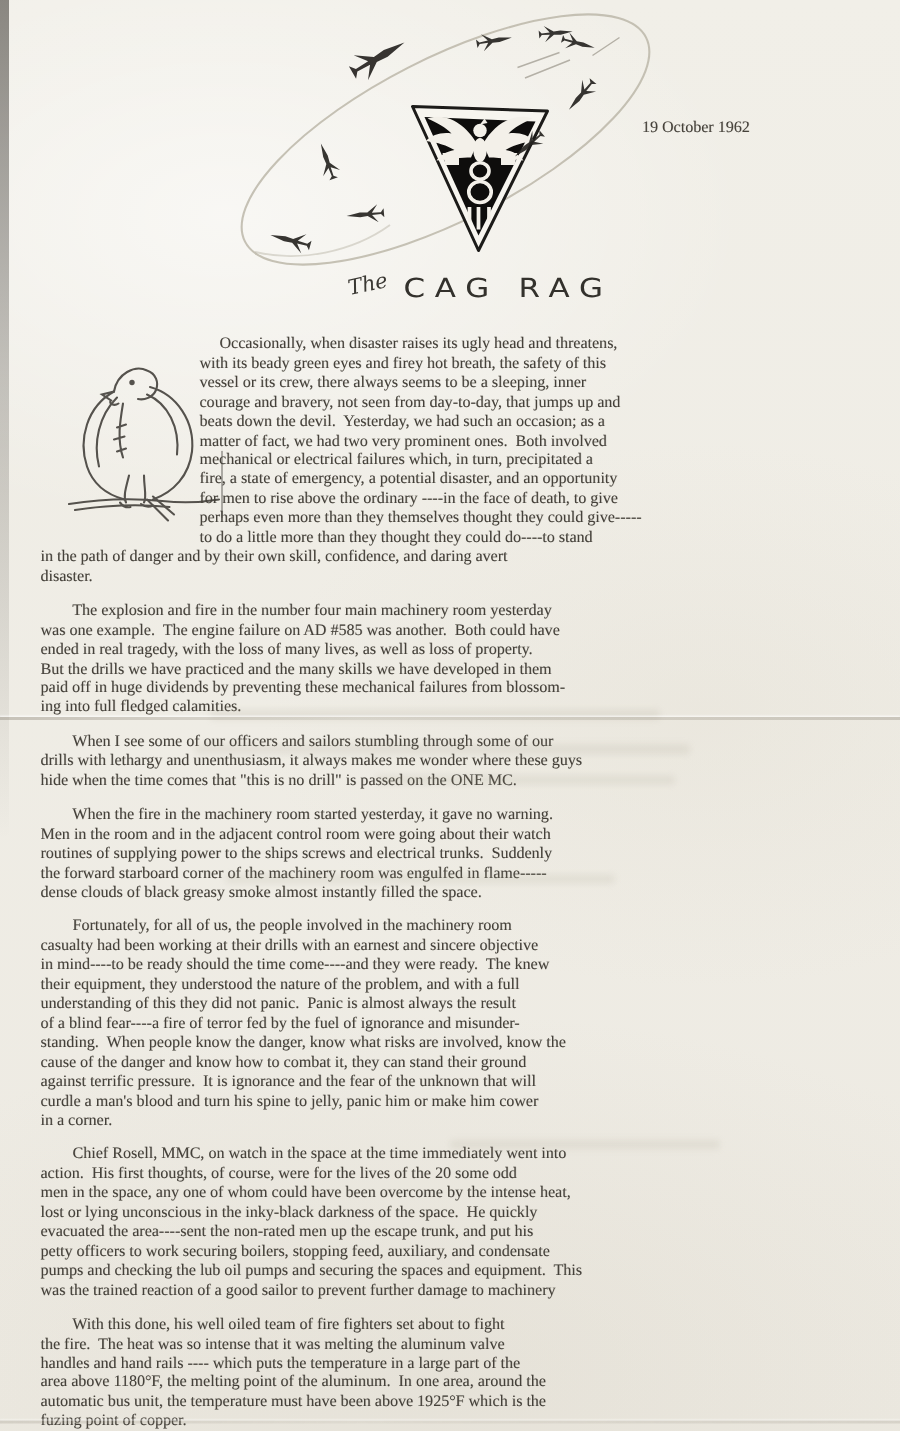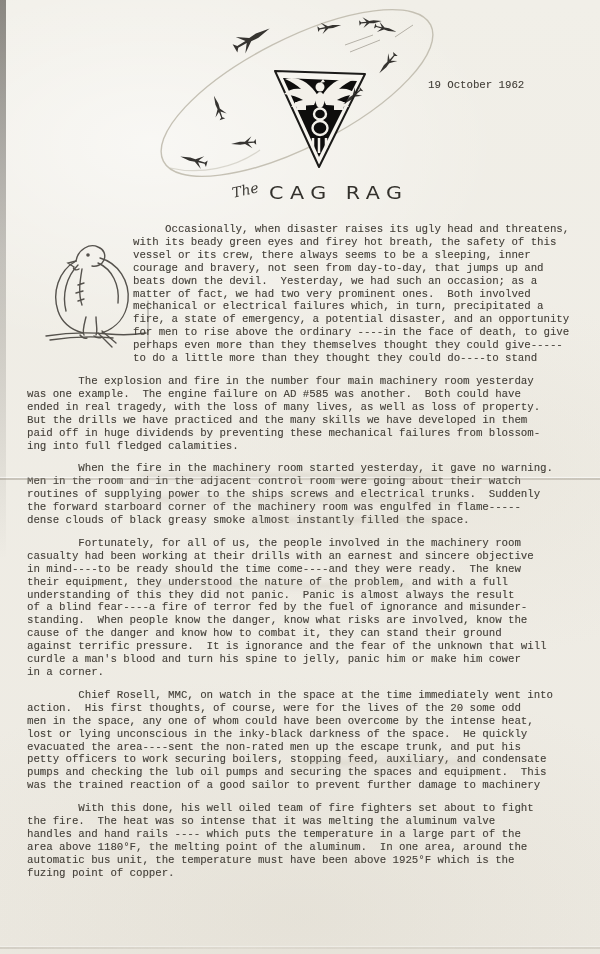--- a/index.html
+++ b/index.html
@@ -6,21 +6,21 @@
   .page{
     position:relative; width:600px; height:954px; overflow:hidden;
     background:
       radial-gradient(ellipse 500px 300px at 25% 15%, rgba(255,255,255,0.55), transparent 70%),
       radial-gradient(ellipse 420px 260px at 78% 50%, rgba(219,213,198,0.22), transparent 70%),
       radial-gradient(ellipse 620px 320px at 50% 96%, rgba(212,206,192,0.30), transparent 75%),
       linear-gradient(#f1efe8,#edeae2);
     font-family:"Liberation Sans",sans-serif;
   }
   .typed{
-    font-family:Liberation Mono, monospace;
+    font-family:Liberation Serif, serif;
     font-size:10.7px; line-height:12.9px; color:#45413a;
     white-space:pre; text-shadow:0.3px 0.3px 0 rgba(70,65,58,0.30);
   }
   .edge-left{position:absolute;left:0;top:0;width:6px;height:560px;
     background:linear-gradient(180deg, rgba(52,48,42,0.55), rgba(52,48,42,0.25) 45%, rgba(52,48,42,0));}
   .top-art{position:absolute;left:140px;top:5px;}
   .date{position:absolute;left:428px;top:79px;}
   .title-the{position:absolute;left:232px;top:182px;font-family:"DejaVu Serif","Liberation Serif",serif;
     font-style:italic;font-size:14px;color:#3a3833;transform:rotate(-12deg);}
   .title-main{position:absolute;left:269px;top:183px;font-family:"DejaVu Sans","Liberation Sans",sans-serif;
@@ -116,26 +116,31 @@
 with its beady green eyes and firey hot breath, the safety of this
 vessel or its crew, there always seems to be a sleeping, inner
 courage and bravery, not seen from day-to-day, that jumps up and
 beats down the devil.  Yesterday, we had such an occasion; as a
 matter of fact, we had two very prominent ones.  Both involved
 mechanical or electrical failures which, in turn, precipitated a
 fire, a state of emergency, a potential disaster, and an opportunity
 for men to rise above the ordinary ----in the face of death, to give
 perhaps even more than they themselves thought they could give-----
 to do a little more than they thought they could do----to stand</div>
+    <div class="typed">in the path of danger and by their own skill, confidence, and daring avert
+disaster.</div>
     <div class="typed para">        The explosion and fire in the number four main machinery room yesterday
 was one example.  The engine failure on AD #585 was another.  Both could have
 ended in real tragedy, with the loss of many lives, as well as loss of property.
 But the drills we have practiced and the many skills we have developed in them
 paid off in huge dividends by preventing these mechanical failures from blossom-
 ing into full fledged calamities.</div>
+    <div class="typed para">        When I see some of our officers and sailors stumbling through some of our
+drills with lethargy and unenthusiasm, it always makes me wonder where these guys
+hide when the time comes that "this is no drill" is passed on the ONE MC.</div>
     <div class="typed para">        When the fire in the machinery room started yesterday, it gave no warning.
 Men in the room and in the adjacent control room were going about their watch
 routines of supplying power to the ships screws and electrical trunks.  Suddenly
 the forward starboard corner of the machinery room was engulfed in flame-----
 dense clouds of black greasy smoke almost instantly filled the space.</div>
     <div class="typed para">        Fortunately, for all of us, the people involved in the machinery room
 casualty had been working at their drills with an earnest and sincere objective
 in mind----to be ready should the time come----and they were ready.  The knew
 their equipment, they understood the nature of the problem, and with a full
 understanding of this they did not panic.  Panic is almost always the result

